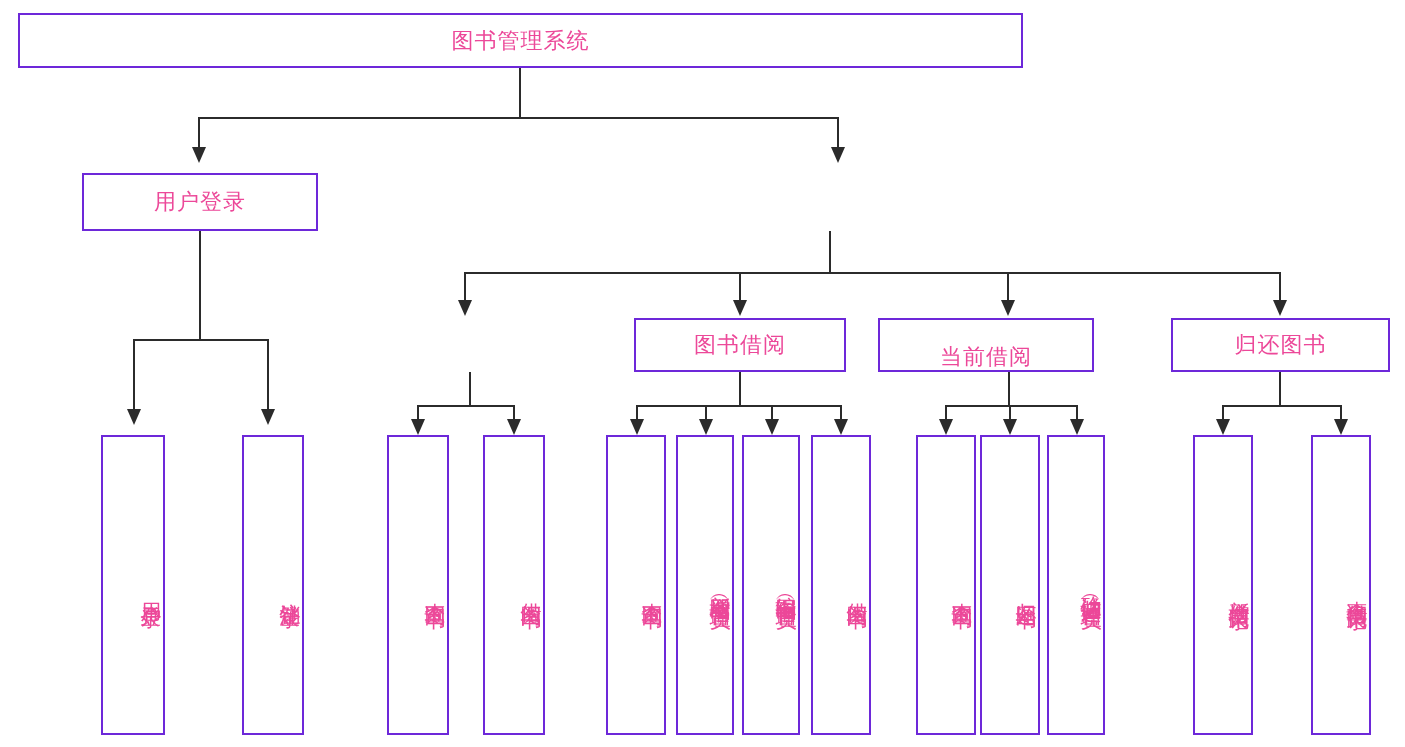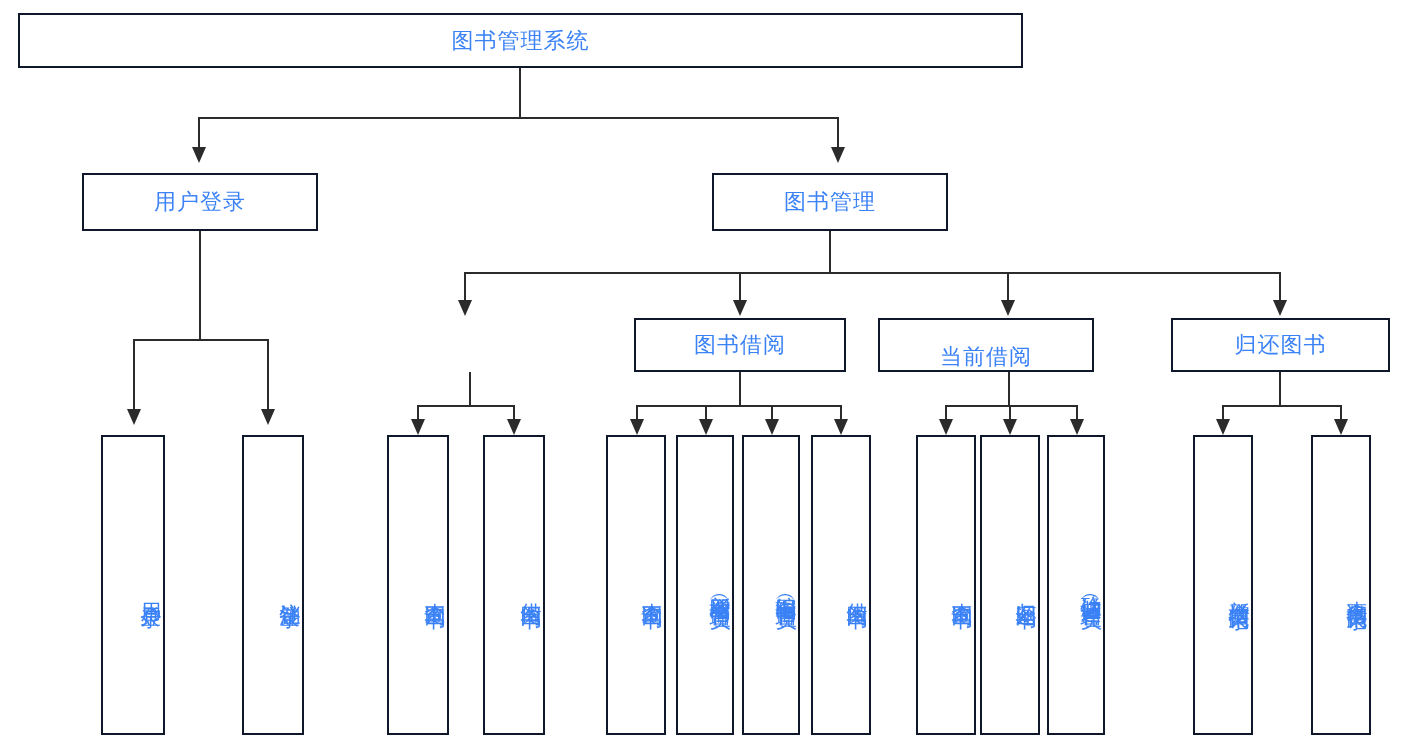--- a/index.html
+++ b/index.html
@@ -9,25 +9,25 @@
     overflow:hidden;
     position:relative;
   }
   #stage{position:relative;width:1405px;height:747px;background:#fff;}
 
   
   .node{
     position:absolute;
     box-sizing:border-box;
     background:#ffffff;
-    border:2px solid #0f172a;
+    border:2px solid #6d28d9;
     display:flex;
     align-items:center;
     justify-content:center;
-    color:#3b82f6;
+    color:#ec4899;
     line-height:1.18;
   }
   .node.h{            
     writing-mode:horizontal-tb;
     font-size:22px;
     letter-spacing:1px;
   }
   .node.v{            
     writing-mode:vertical-rl;
     text-orientation:upright;
@@ -79,23 +79,20 @@
 
   <div class="ln v" style="left:198px;top:117px;height:32px;"></div>
   <div class="arw" style="left:192px;top:147px;"></div>
   <div class="ln v" style="left:837px;top:117px;height:32px;"></div>
   <div class="arw" style="left:831px;top:147px;"></div>
 
   <div class="node h" style="left:82px;top:173px;width:236px;height:58px;">
     <span class="lbl">用户登录</span>
   </div>
 
-  <div class="node h" style="left:712px;top:173px;width:236px;height:58px;">
-    <span class="lbl">图书管理</span>
-  </div>
 
   <div class="ln v" style="left:199px;top:231px;height:109px;"></div>
   <div class="ln h" style="left:133px;top:339px;width:135px;"></div>
   <div class="ln v" style="left:133px;top:339px;height:72px;"></div>
   <div class="arw" style="left:127px;top:409px;"></div>
   <div class="ln v" style="left:267px;top:339px;height:72px;"></div>
   <div class="arw" style="left:261px;top:409px;"></div>
 
   <div class="ln v" style="left:829px;top:231px;height:42px;"></div>
   <div class="ln h" style="left:464px;top:272px;width:817px;"></div>

